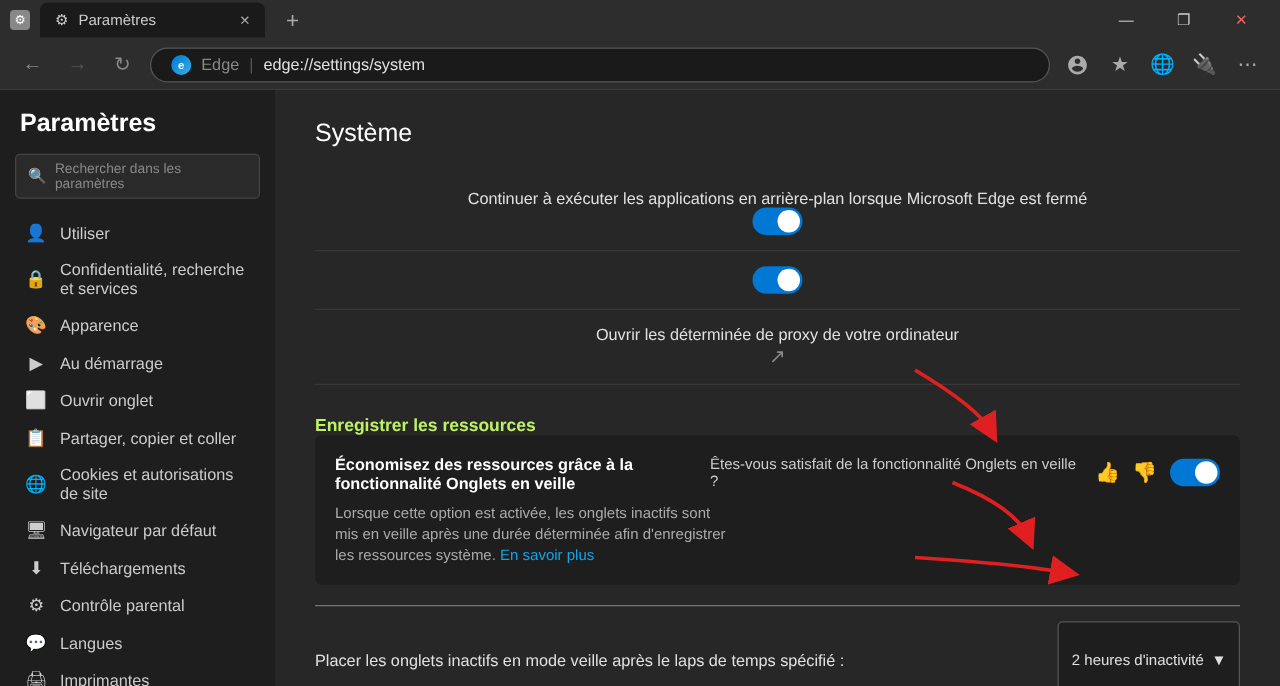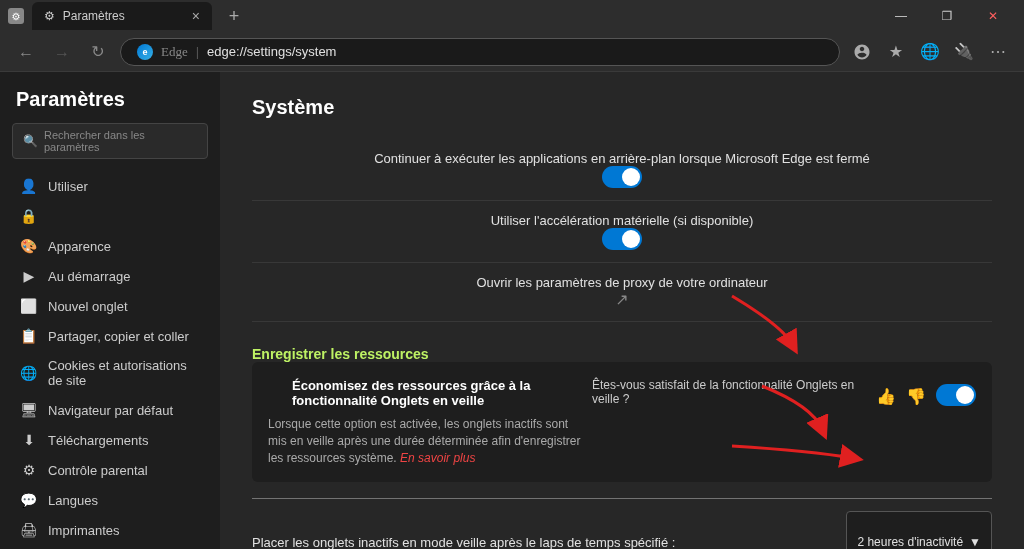--- a/index.html
+++ b/index.html
@@ -146,21 +146,21 @@
 
     
     .content {
       flex: 1;
       padding: 24px 32px;
       overflow-y: auto;
       background: #272727;
     }
     .section-title {
       font-size: 20px;
-      font-weight: 700;
+      font-weight: 400;
       color: #fff;
       margin-bottom: 20px;
     }
     .setting-row {
       display: flex;
       align-items: center;
       justify-content: space-between;
       padding: 12px 0;
       border-bottom: 1px solid #383838;
       flex-direction: column;
@@ -201,48 +201,46 @@
       border-radius: 6px;
       padding: 16px;
       margin-bottom: 16px;
       position: relative;
     }
     .resource-card-header {
       display: flex;
       justify-content: space-between;
       align-items: flex-start;
       margin-bottom: 8px;
-      margin-left: 24px;
     }
     .resource-card-title {
       font-size: 13px;
       font-weight: 600;
       color: #fff;
       max-width: 300px;
     }
     .resource-card-right {
-      display: flex; align-items: flex-end; gap: 10px;
+      display: flex; align-items: center; gap: 10px;
     }
     .satisfaction-text {
       font-size: 12px; color: #ccc;
     }
     .thumb-icon {
       font-size: 16px; color: #888; cursor: pointer;
     }
     .resource-card-desc {
       font-size: 12px;
       color: #aaa;
       line-height: 1.4;
       max-width: 320px;
     }
     .link-text {
-      color: #ef4444;
+      color: #0ea5e9;
       cursor: pointer;
       text-decoration: none;
-      font-style: italic;
     }
     .sleep-row {
       display: flex;
       align-items: center;
       justify-content: space-between;
       padding: 12px 0;
       border-top: 1px solid #737373;
       border-bottom: 1px solid #383838;
     }
     .sleep-label { font-size: 13px; color: #e0e0e0; }
@@ -295,21 +293,21 @@
     <div class="title-bar-btn">✕</div>
   </div>
 </div>
 
 <div class="address-bar">
   <div class="nav-btn">←</div>
   <div class="nav-btn" style="color:#555;">→</div>
   <div class="nav-btn">↻</div>
   <div class="address-input">
     <span class="edge-logo">e</span>
-    <span style="color:#888;font-size:13px;font-family:Liberation Serif, serif;">Edge</span>
+    <span style="color:#888;font-size:13px;">Edge</span>
     <span style="color:#555;">|</span>
     <span>edge://settings/system</span>
   </div>
   <div class="toolbar-icons">
     <div class="toolbar-icon" title="Profile">
       <svg width="18" height="18" viewBox="0 0 24 24" fill="#aaa">
           <path d="M12 2C6.48 2 2 6.48 2 12s4.48 10 10 10 10-4.48 10-10S17.52 2 12 2zm0 3c1.66 0 3 1.34 3 3s-1.34 3-3 3-3-1.34-3-3 1.34-3 3-3zm0 14.2c-2.5 0-4.71-1.28-6-3.22.03-1.99 4-3.08 6-3.08 1.99 0 5.97 1.09 6 3.08-1.29 1.94-3.5 3.22-6 3.22z"></path>
         </svg>
     </div>
     <div class="toolbar-icon">★</div>
@@ -327,32 +325,33 @@
       <span>🔍</span>
       <span style="font-size:11px;">Rechercher dans les paramètres</span>
     </div>
 
     <div class="sidebar-item">
       <span class="sidebar-icon">👤</span>
       <span>Utiliser</span>
     </div>
     <div class="sidebar-item">
       <span class="sidebar-icon">🔒</span>
+      <span>Confidentialité, recherche et services</span>
     </div>
     <div class="sidebar-item">
       <span class="sidebar-icon">🎨</span>
       <span>Apparence</span>
     </div>
     <div class="sidebar-item">
       <span class="sidebar-icon">▶</span>
       <span>Au démarrage</span>
     </div>
     <div class="sidebar-item">
       <span class="sidebar-icon">⬜</span>
-      <span>Nouvel onglet</span>
+      <span>Ouvrir onglet</span>
     </div>
     <div class="sidebar-item">
       <span class="sidebar-icon">📋</span>
       <span>Partager, copier et coller</span>
     </div>
     <div class="sidebar-item">
       <span class="sidebar-icon">🌐</span>
       <span>Cookies et autorisations de site</span>
     </div>
     <div class="sidebar-item">
@@ -380,25 +379,24 @@
 
   <div class="content">
     <div class="content-wrapper" style="position:relative;">
       <div class="section-title">Système</div>
 
       <div class="setting-row">
         <span class="setting-label">Continuer à exécuter les applications en arrière-plan lorsque Microsoft Edge est fermé</span>
         <div class="toggle"></div>
       </div>
       <div class="setting-row">
-        <span class="setting-label">Utiliser l'accélération matérielle (si disponible)</span>
         <div class="toggle"></div>
       </div>
       <div class="setting-row">
-        <span class="setting-label">Ouvrir les paramètres de proxy de votre ordinateur</span>
+        <span class="setting-label">Ouvrir les déterminée de proxy de votre ordinateur</span>
         <span class="external-link">↗</span>
       </div>
 
       <div class="save-section">
         <div class="save-section-title">Enregistrer les ressources</div>
 
         <div class="resource-card">
           <div class="resource-card-header">
             <div class="resource-card-title">Économisez des ressources grâce à la fonctionnalité Onglets en veille</div>
             <div class="resource-card-right">

